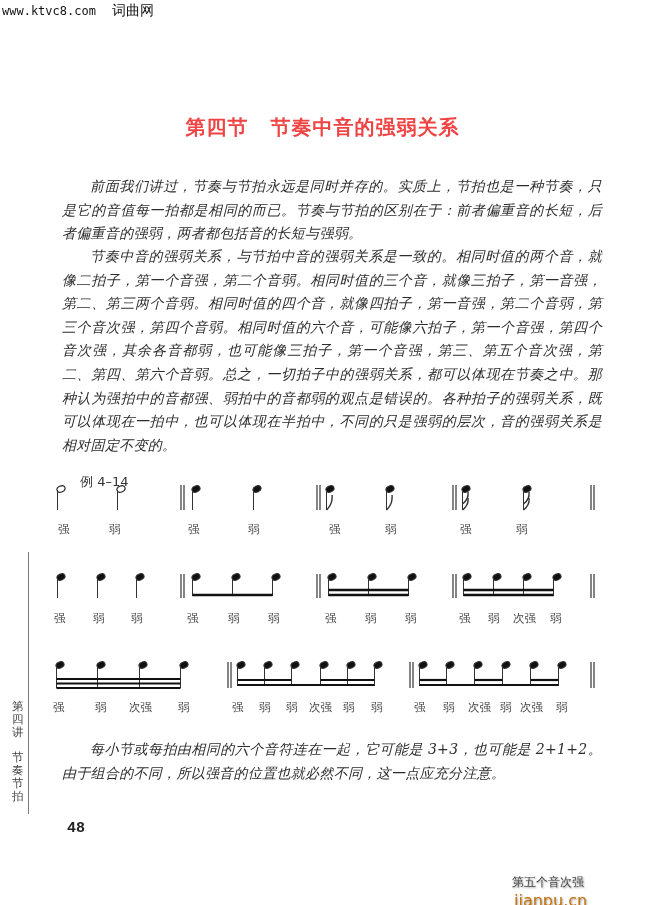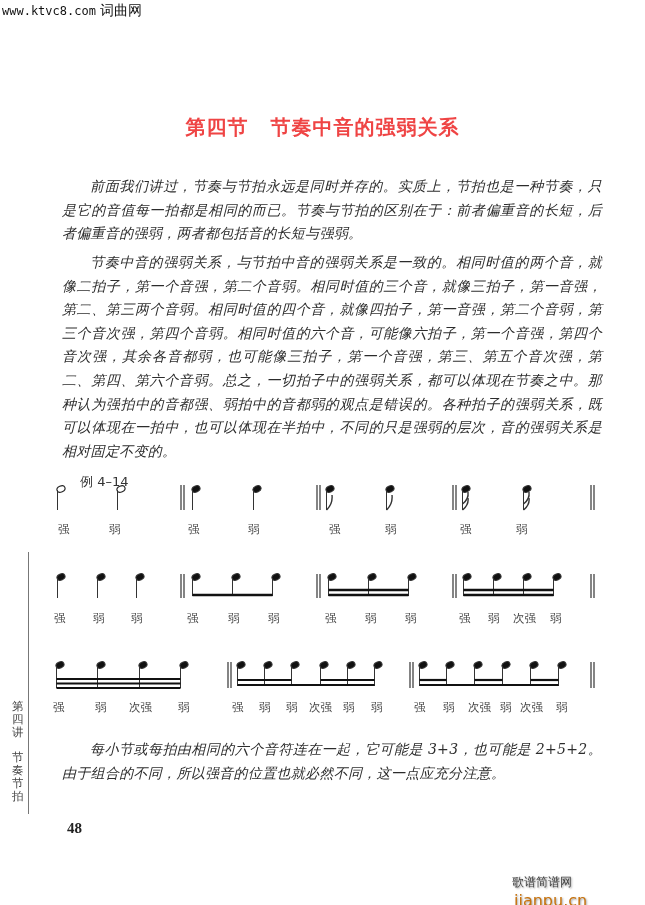--- a/index.html
+++ b/index.html
@@ -4,35 +4,35 @@
   <style>
     * { margin: 0; padding: 0; box-sizing: border-box; }
     html, body { width: 645px; height: 905px; background: #ffffff; overflow: hidden; }
     body { position: relative; font-family: "DejaVu Serif", "Liberation Serif", serif; color: #2a2a2a; }
 
     .watermark-top {
       position: absolute; left: 2px; top: 2px;
       font-family: "DejaVu Sans Mono", "Liberation Mono", monospace;
       font-size: 12px; color: #111; letter-spacing: 0px;
     }
-    .watermark-top .cn { font-family: "DejaVu Sans", sans-serif; font-size: 14px; margin-left: 4px; }
+    .watermark-top .cn { font-family: "DejaVu Sans", sans-serif; font-size: 14px; margin-left: 16px; }
 
     .section-title {
       position: absolute; left: 0; right: 0; top: 114px;
       text-align: center; font-size: 20px; color: #ef4444; letter-spacing: 1px;
     }
     .section-title .gap { display: inline-block; width: 22px; }
 
     .para {
       position: absolute; left: 62px; width: 540px;
       font-size: 14px; line-height: 23.6px; color: #2c2c2c;
       text-align: justify; text-indent: 2em; letter-spacing: 0.3px; font-style: italic;
     }
     .p1 { top: 175px; }
-    .p2 { top: 251px; }
+    .p2 { top: 245px; }
     .p3 { top: 738px; }
 
     .example-label {
       position: absolute; left: 80px; top: 449px;
       font-family: "DejaVu Sans", "Liberation Sans", sans-serif;
       font-size: 13px; color: #333; margin-top: 24px;
     }
 
     .music { position: absolute; left: 0; top: 0; width: 645px; height: 905px; }
 
@@ -45,21 +45,21 @@
       position: absolute; left: 28px; top: 552px; width: 1px; height: 262px; background: #777;
     }
     .margin-text {
       position: absolute; left: 12px; top: 700px; width: 14px;
       font-size: 11.5px; line-height: 13px; color: #444; text-align: left;
     }
     .margin-text .gap { display: block; height: 12px; }
 
     .page-number {
       position: absolute; left: 67px; top: 820px;
-      font-family: Liberation Serif, serif;
+      font-family: Liberation Mono, monospace;
       font-weight: bold; font-size: 15px; color: #222;
     }
 
     .watermark-bottom {
       position: absolute; left: 512px; top: 874px;
       font-family: "DejaVu Sans", sans-serif; font-size: 12px; color: #444;
       text-shadow: 1px 1px 2px #999;
     }
     .watermark-bottom .url { color: #c8720c; font-size: 16px; margin-left: 2px; }
   </style>
@@ -272,26 +272,26 @@
   <span class="weight-label" style="left:343px; top:700px">弱</span>
   <span class="weight-label" style="left:371px; top:700px">弱</span>
   <span class="weight-label" style="left:414px; top:700px">强</span>
   <span class="weight-label" style="left:443px; top:700px">弱</span>
   <span class="weight-label" style="left:468px; top:700px">次强</span>
   <span class="weight-label" style="left:500px; top:700px">弱</span>
   <span class="weight-label" style="left:520px; top:700px">次强</span>
   <span class="weight-label" style="left:556px; top:700px">弱</span>
 </div>
 
-<p class="para p3">每小节或每拍由相同的六个音符连在一起，它可能是 3+3，也可能是 2+5+2。由于组合的不同，所以强音的位置也就必然不同，这一点应充分注意。</p>
+<p class="para p3">每小节或每拍由相同的六个音符连在一起，它可能是 3+3，也可能是 2+1+2。由于组合的不同，所以强音的位置也就必然不同，这一点应充分注意。</p>
 
 <div class="margin-rule"></div>
 <div class="margin-text">
   <span>第四讲</span>
   <span class="gap"></span>
   <span>节奏节拍</span>
 </div>
 
 <div class="page-number">48</div>
 
 <div class="watermark-bottom">
-  <span>歌谱简谱网</span><span class="url">jianpu.cn</span>
+  <span>第五个音次强</span><span class="url">jianpu.cn</span>
 </div>
 
 </body></html>

